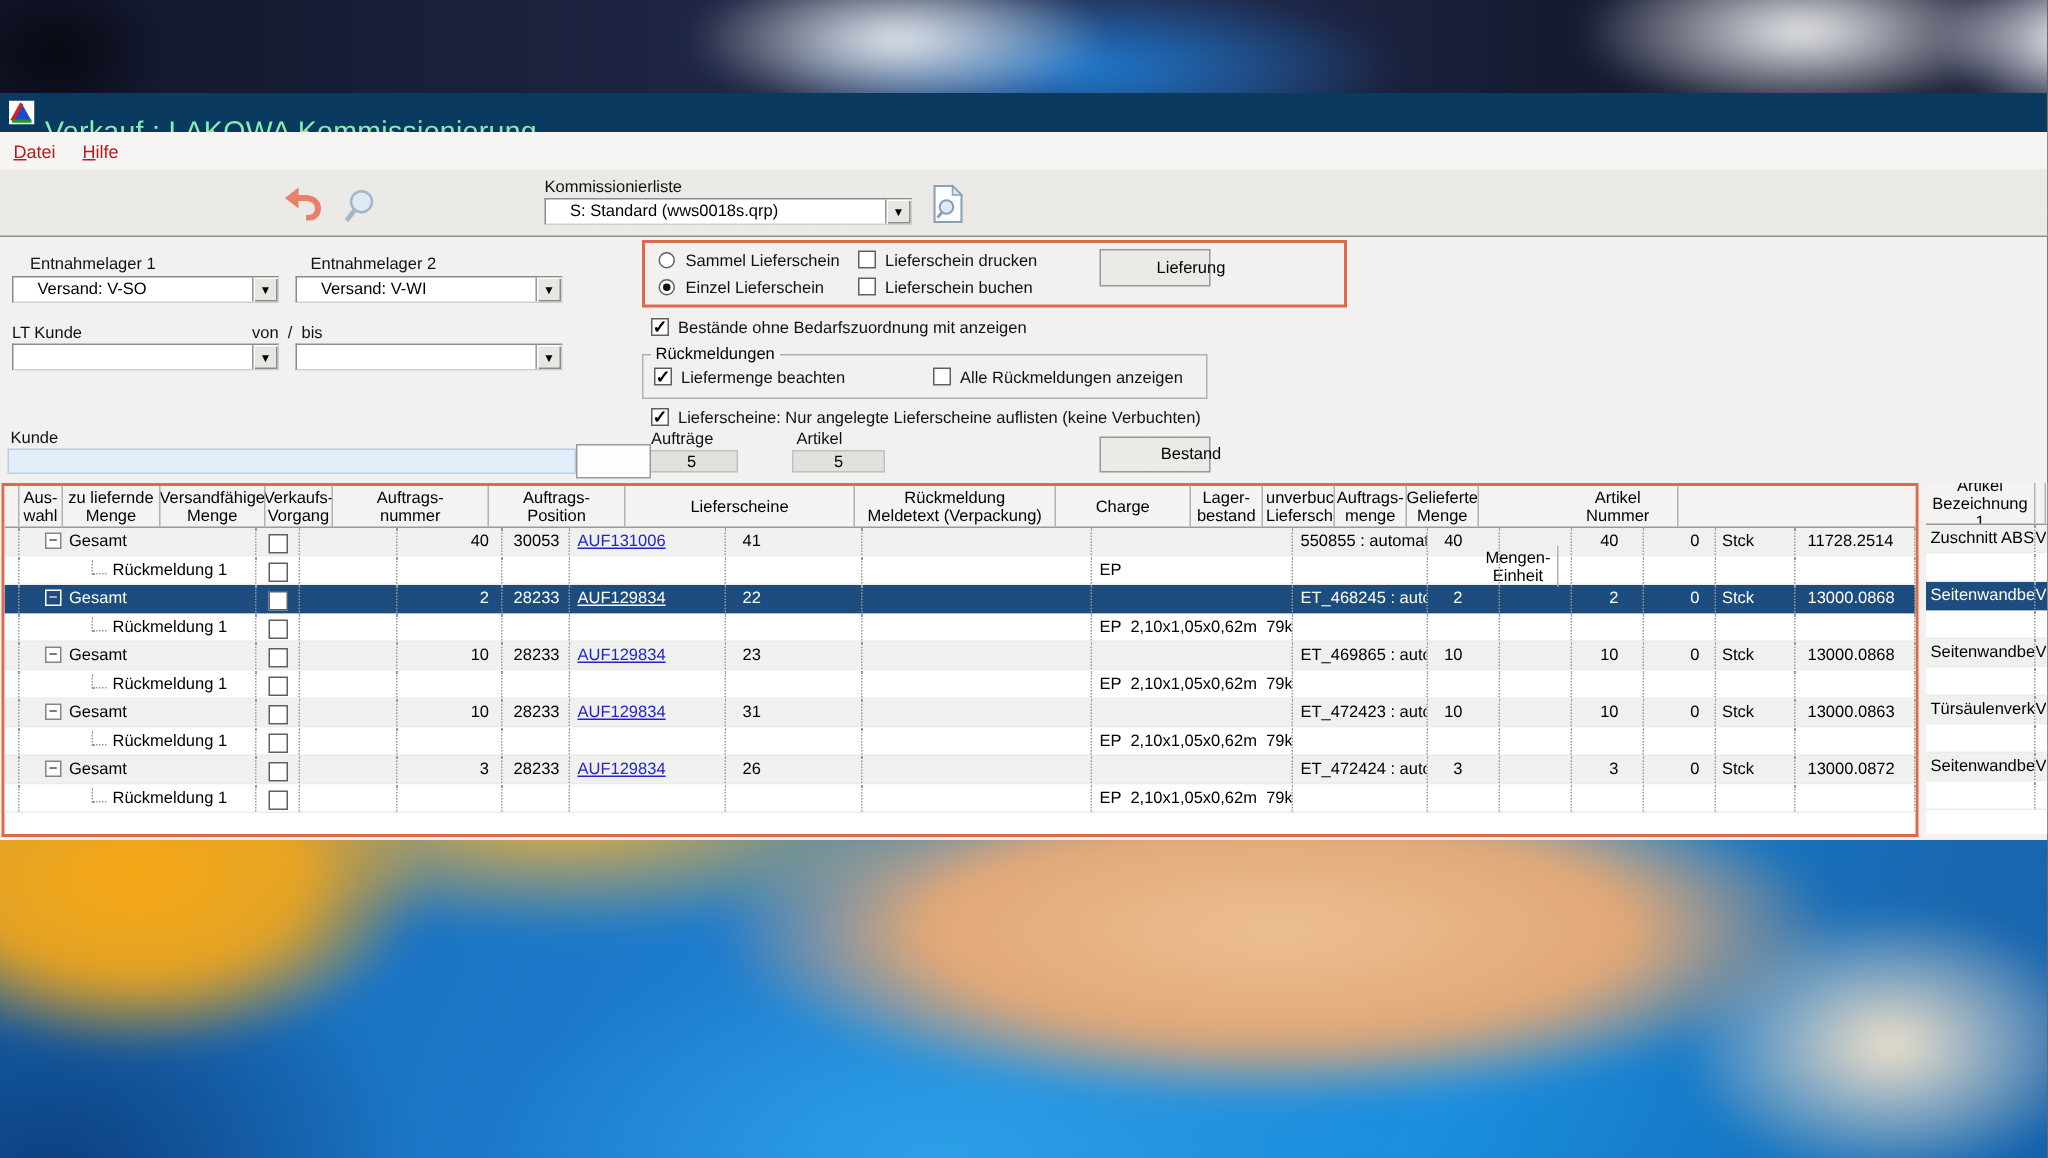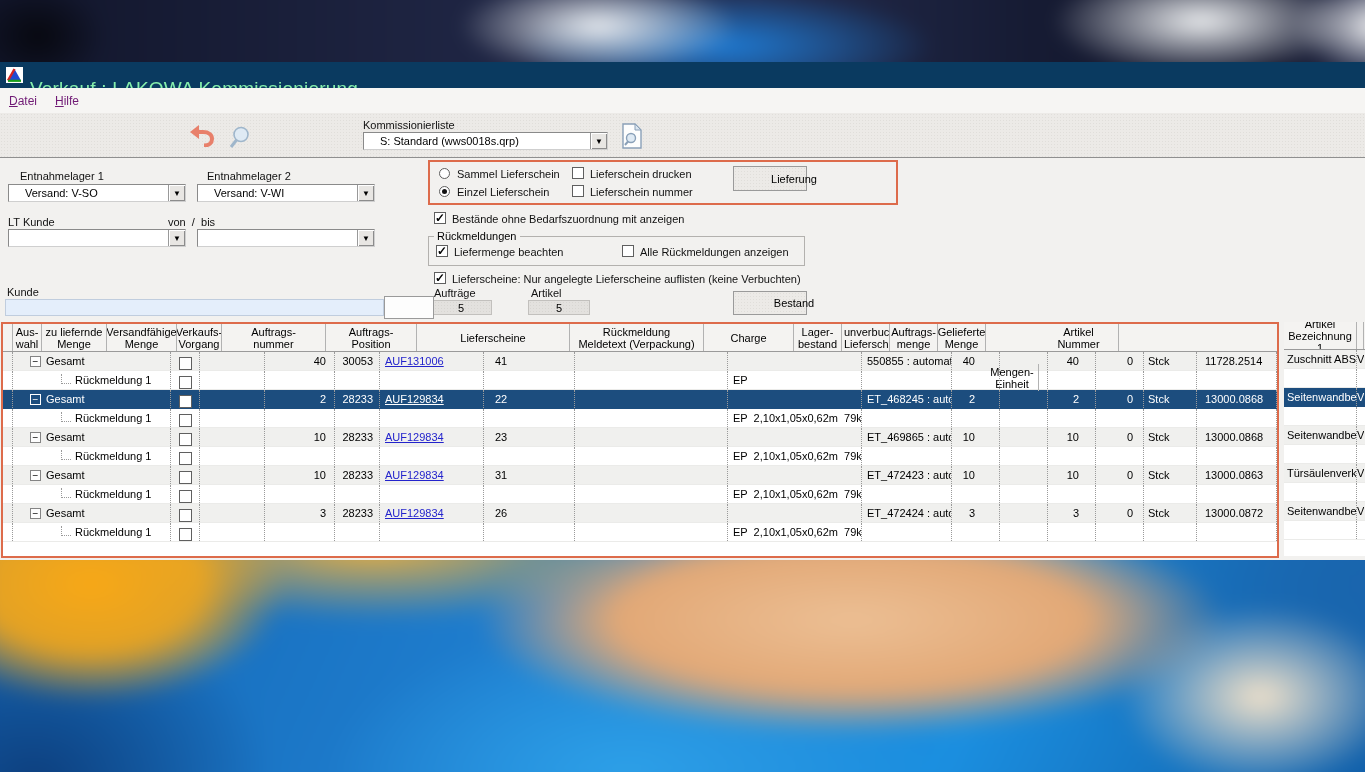--- a/index.html
+++ b/index.html
@@ -28,21 +28,21 @@
       radial-gradient(320px 240px at 4% 95%, #0d3f7e 0%, transparent 75%),
       radial-gradient(520px 310px at 99% 18%, #1a65ad 0%, transparent 70%),
       linear-gradient(115deg,#1466b4 0%,#1f7fd0 40%,#1b8fe0 70%,#0f5ca6 100%);}
 
   
   .window{position:absolute;left:0;top:62px;width:1365px;height:498px;background:#f2f1ef;}
   .titlebar{position:absolute;left:0;top:0;width:100%;height:26px;background:#0a3a60;
     display:flex;align-items:center;padding-left:6px;box-sizing:border-box;}
   .titlebar .ttl{color:#86efac;font-size:19px;margin-left:7px;letter-spacing:.2px;margin-top:28px;}
   .menubar{position:absolute;left:0;top:26px;width:100%;height:25px;background:#f6f5f3;
-    display:flex;align-items:center;font-size:12px;color:#701a75;}
+    display:flex;align-items:center;font-size:12px;color:#b91c1c;}
   .menubar .mi{padding:3px 9px;cursor:default;}
   .toolbar{position:absolute;left:0;top:51px;width:100%;height:45px;background:#eceae7;
     background-image:radial-gradient(#e0deda 18%,transparent 20%);background-size:3px 3px;
     border-bottom:1px solid #8f8f8f;box-sizing:border-box;}
   .tb-ico{position:absolute;}
   .lbl{font-size:11px;color:#111;white-space:pre;}
 
   
   .combo{position:absolute;height:18px;background:#fff;border:1px solid #8a8a8a;
     border-right-color:#cfcfcf;border-bottom-color:#cfcfcf;box-sizing:border-box;
@@ -174,21 +174,21 @@
       </div>
 
       <div class="orangebox" style="left:428px;top:2px;width:470px;height:45px"></div>
       <span class="radio" style="position:absolute;left:439px;top:10px"></span>
       <span class="lbl" style="position:absolute;left:457px;top:10px">Sammel Lieferschein</span>
       <span class="radio on" style="position:absolute;left:439px;top:28px"></span>
       <span class="lbl" style="position:absolute;left:457px;top:28px">Einzel Lieferschein</span>
       <span class="cb" style="position:absolute;left:572px;top:9px"></span>
       <span class="lbl" style="position:absolute;left:590px;top:10px">Lieferschein drucken</span>
       <span class="cb" style="position:absolute;left:572px;top:27px"></span>
-      <span class="lbl" style="position:absolute;left:590px;top:28px">Lieferschein nummer</span>
+      <span class="lbl" style="position:absolute;left:590px;top:28px">Lieferschein buchen</span>
       <div class="btn" style="left:733px;top:8px;width:74px;height:25px">Lieferung</div>
 
       <span class="cb on" style="position:absolute;left:434px;top:54px"></span>
       <span class="lbl" style="position:absolute;left:452px;top:55px">Bestände ohne Bedarfszuordnung mit anzeigen</span>
 
       <div class="group" style="left:428px;top:78px;width:377px;height:30px">
         <span class="glabel">Rückmeldungen</span>
       </div>
       <span class="cb on" style="position:absolute;left:436px;top:87px"></span>
       <span class="lbl" style="position:absolute;left:454px;top:88px">Liefermenge beachten</span>

